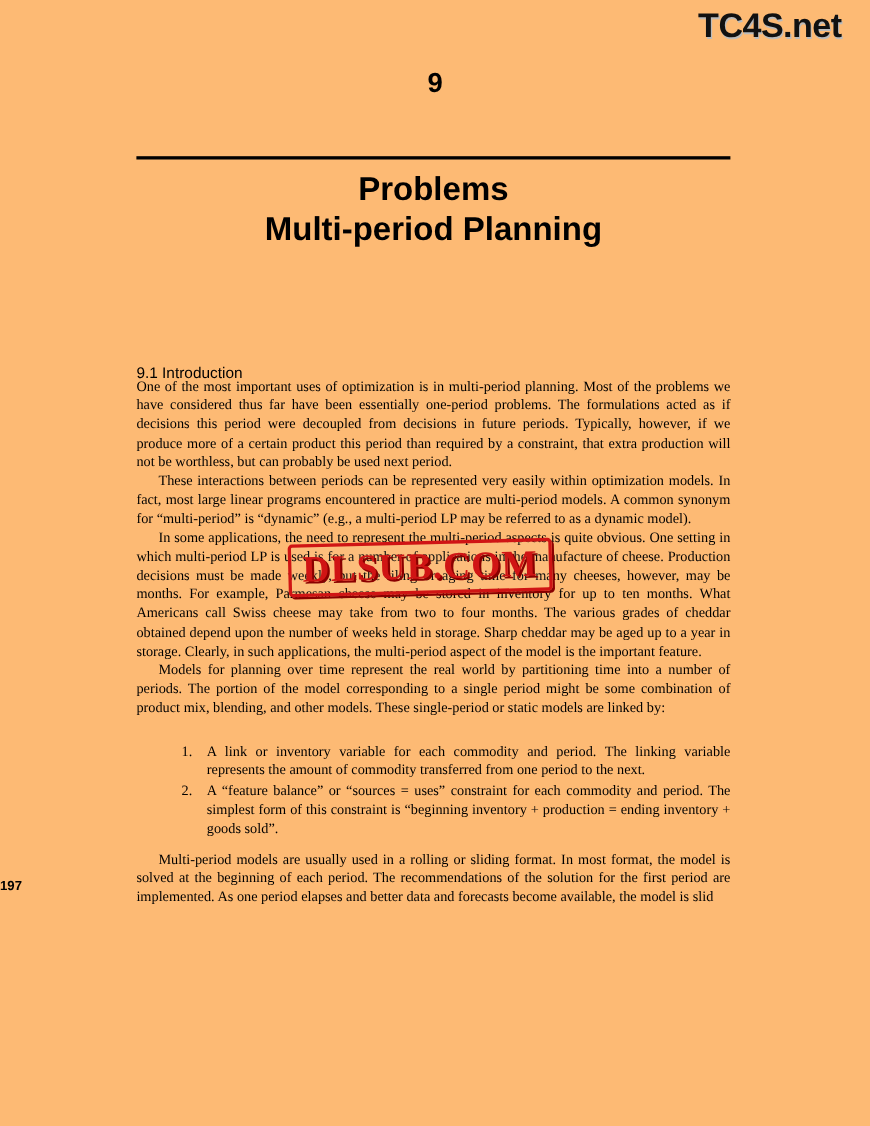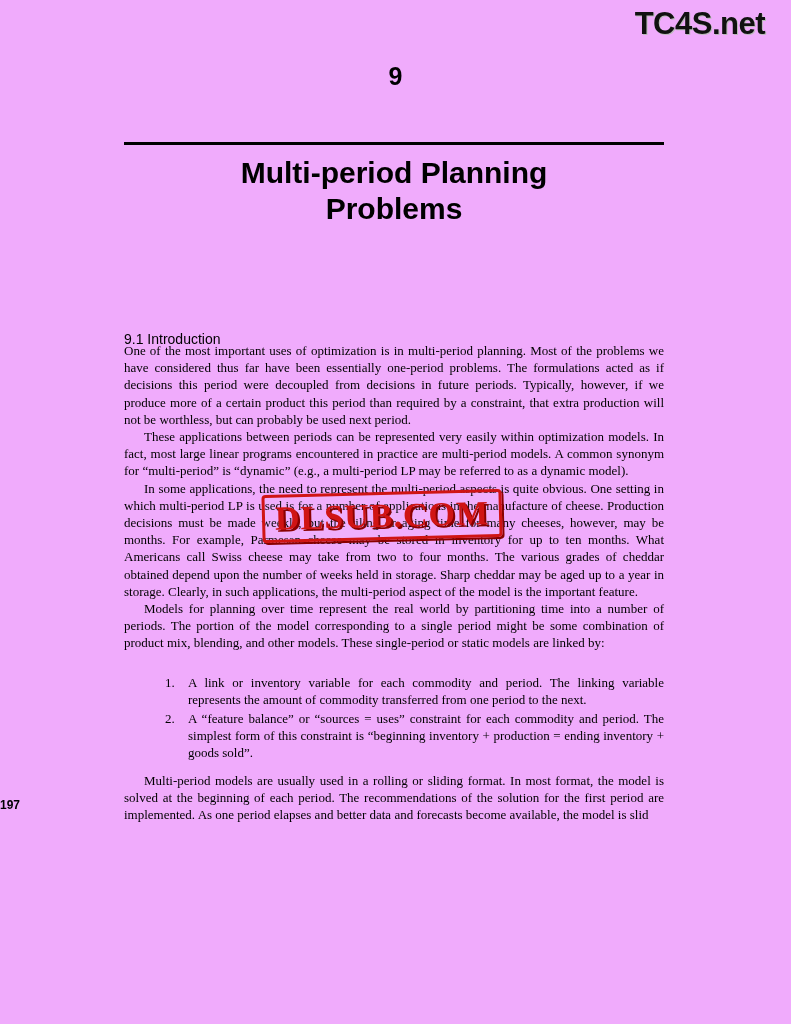--- a/index.html
+++ b/index.html
@@ -15,21 +15,21 @@
     font-family: "Liberation Serif", serif;
     color: #000000;
   }
 
   .page {
     position: absolute;
     left: 0;
     top: 0;
     width: 791px;
     height: 1024px;
-    background: #f0abfc;
+    background: #fdba74;
   }
 
   
   .wm-topright {
     position: absolute;
     right: 26px;
     top: 6px;
     font-family: "Liberation Sans", sans-serif;
     font-weight: bold;
     font-size: 31px;
@@ -148,29 +148,29 @@
 
 <div class="page">
 
   <div class="wm-topright">TC4S.net</div>
 
   <div class="chap-num">9</div>
 
   <div class="rule"></div>
 
   <div class="chap-title">
+    <div>Problems</div>
     <div>Multi-period Planning</div>
-    <div>Problems</div>
   </div>
 
   <div class="section-head">9.1 Introduction</div>
 
   <div class="body">
     <p>One of the most important uses of optimization is in multi-period planning. Most of the problems we have considered thus far have been essentially one-period problems. The formulations acted as if decisions this period were decoupled from decisions in future periods. Typically, however, if we produce more of a certain product this period than required by a constraint, that extra production will not be worthless, but can probably be used next period.</p>
-    <p class="ind">These applications between periods can be represented very easily within optimization models. In fact, most large linear programs encountered in practice are multi-period models. A common synonym for “multi-period” is “dynamic” (e.g., a multi-period LP may be referred to as a dynamic model).</p>
+    <p class="ind">These interactions between periods can be represented very easily within optimization models. In fact, most large linear programs encountered in practice are multi-period models. A common synonym for “multi-period” is “dynamic” (e.g., a multi-period LP may be referred to as a dynamic model).</p>
     <p class="ind">In some applications, the need to represent the multi-period aspects is quite obvious. One setting in which multi-period LP is used is for a number of applications in the manufacture of cheese. Production decisions must be made weekly, but the tiling or aging time for many cheeses, however, may be months. For example, Parmesan cheese may be stored in inventory for up to ten months. What Americans call Swiss cheese may take from two to four months. The various grades of cheddar obtained depend upon the number of weeks held in storage. Sharp cheddar may be aged up to a year in storage. Clearly, in such applications, the multi-period aspect of the model is the important feature.</p>
     <p class="ind">Models for planning over time represent the real world by partitioning time into a number of periods. The portion of the model corresponding to a single period might be some combination of product mix, blending, and other models. These single-period or static models are linked by:</p>
     <ol class="linked">
       <li>A link or inventory variable for each commodity and period. The linking variable represents the amount of commodity transferred from one period to the next.</li>
       <li>A “feature balance” or “sources = uses” constraint for each commodity and period. The simplest form of this constraint is “beginning inventory + production = ending inventory + goods sold”.</li>
     </ol>
     <p class="ind">Multi-period models are usually used in a rolling or sliding format. In most format, the model is solved at the beginning of each period. The recommendations of the solution for the first period are implemented. As one period elapses and better data and forecasts become available, the model is slid</p>
   </div>
 
   <div class="wm-center">DLSUB.COM</div>

